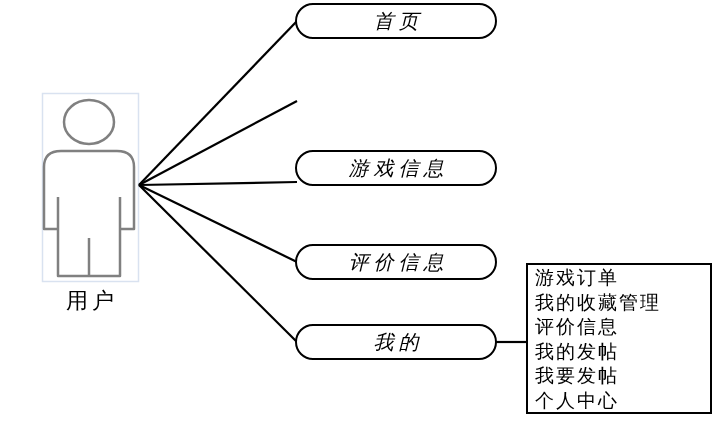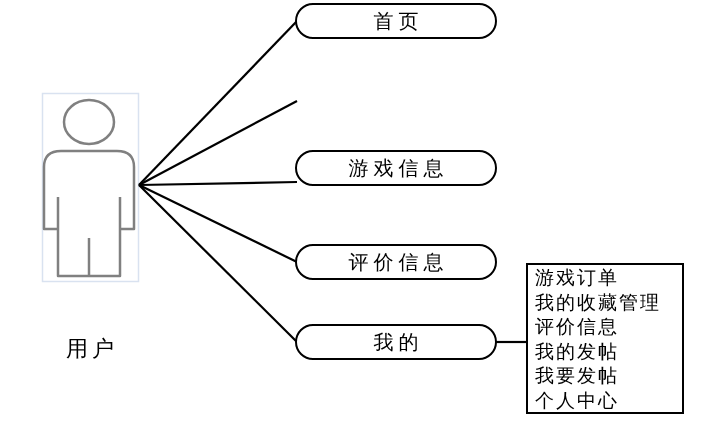--- a/index.html
+++ b/index.html
@@ -8,37 +8,37 @@
     overflow: hidden; color: #000;
     font-family: "Liberation Serif", "DejaVu Serif", serif;
   }
   .connector-layer { position: absolute; left: 0; top: 0; }
   .oval {
     position: absolute; left: 295px; width: 202px; height: 36px;
     border: 2px solid #000; border-radius: 18px; box-sizing: border-box;
     background: #fff; display: flex; align-items: center; justify-content: center;
     font-size: 20px; letter-spacing: 5px; white-space: nowrap;
   }
-  .oval span { margin-right: -5px; }
+  .oval span { margin-right: -5px; font-style: italic; }
   .oval-0 { top: 3px; }
   .oval-1 { top: 83px; }
   .oval-2 { top: 150px; }
   .oval-3 { top: 244px; }
   .oval-4 { top: 324px; }
   .detail-box {
-    position: absolute; left: 526px; top: 263px; width: 158px; height: 151px;
+    position: absolute; left: 526px; top: 263px; width: 186px; height: 151px;
     border: 2px solid #000; box-sizing: border-box; background: #fff;
     padding: 1px 0 0 7px;
   }
   .detail-item {
     font-size: 19px; line-height: 24.5px; letter-spacing: 2px; white-space: nowrap;
   }
   .actor-label {
     position: absolute; left: 44px; top: 286px; width: 96px; text-align: center;
-    font-size: 22px; letter-spacing: 4px; white-space: nowrap; margin-top: 48px;
+    font-size: 22px; letter-spacing: 4px; white-space: nowrap;
   }
 </style>
 </head>
 <body>
 
 <div class="canvas">
 
   <svg class="connector-layer" width="718" height="422" viewBox="0 0 718 422">
 
     <rect x="42.5" y="93.5" width="96" height="188" fill="none" stroke="#d9e2f0" stroke-width="1.5"></rect>

